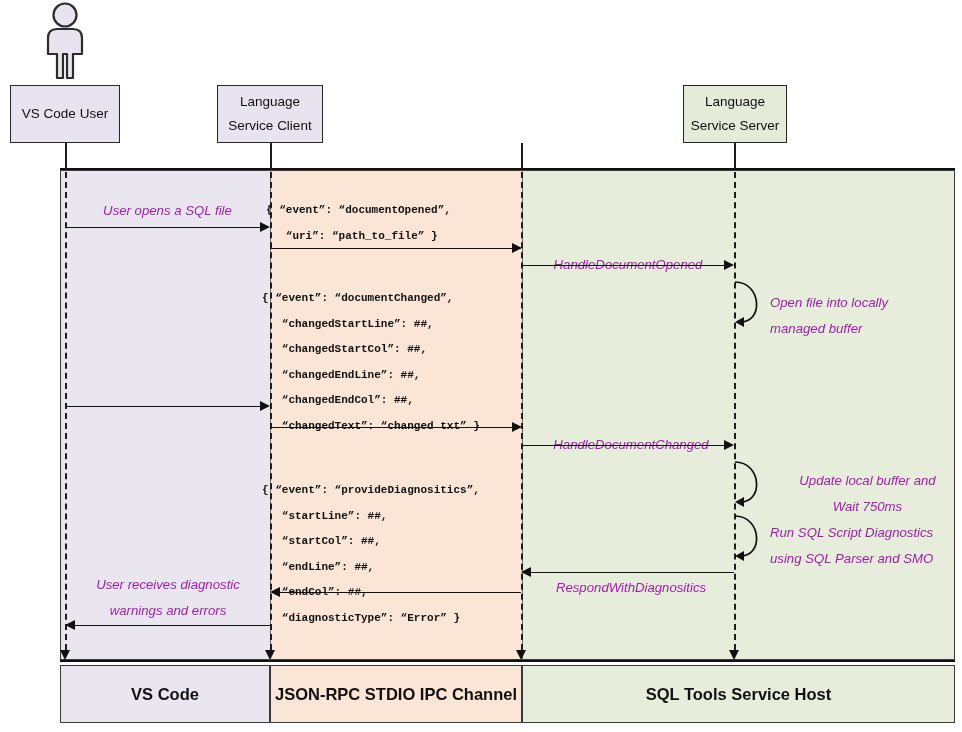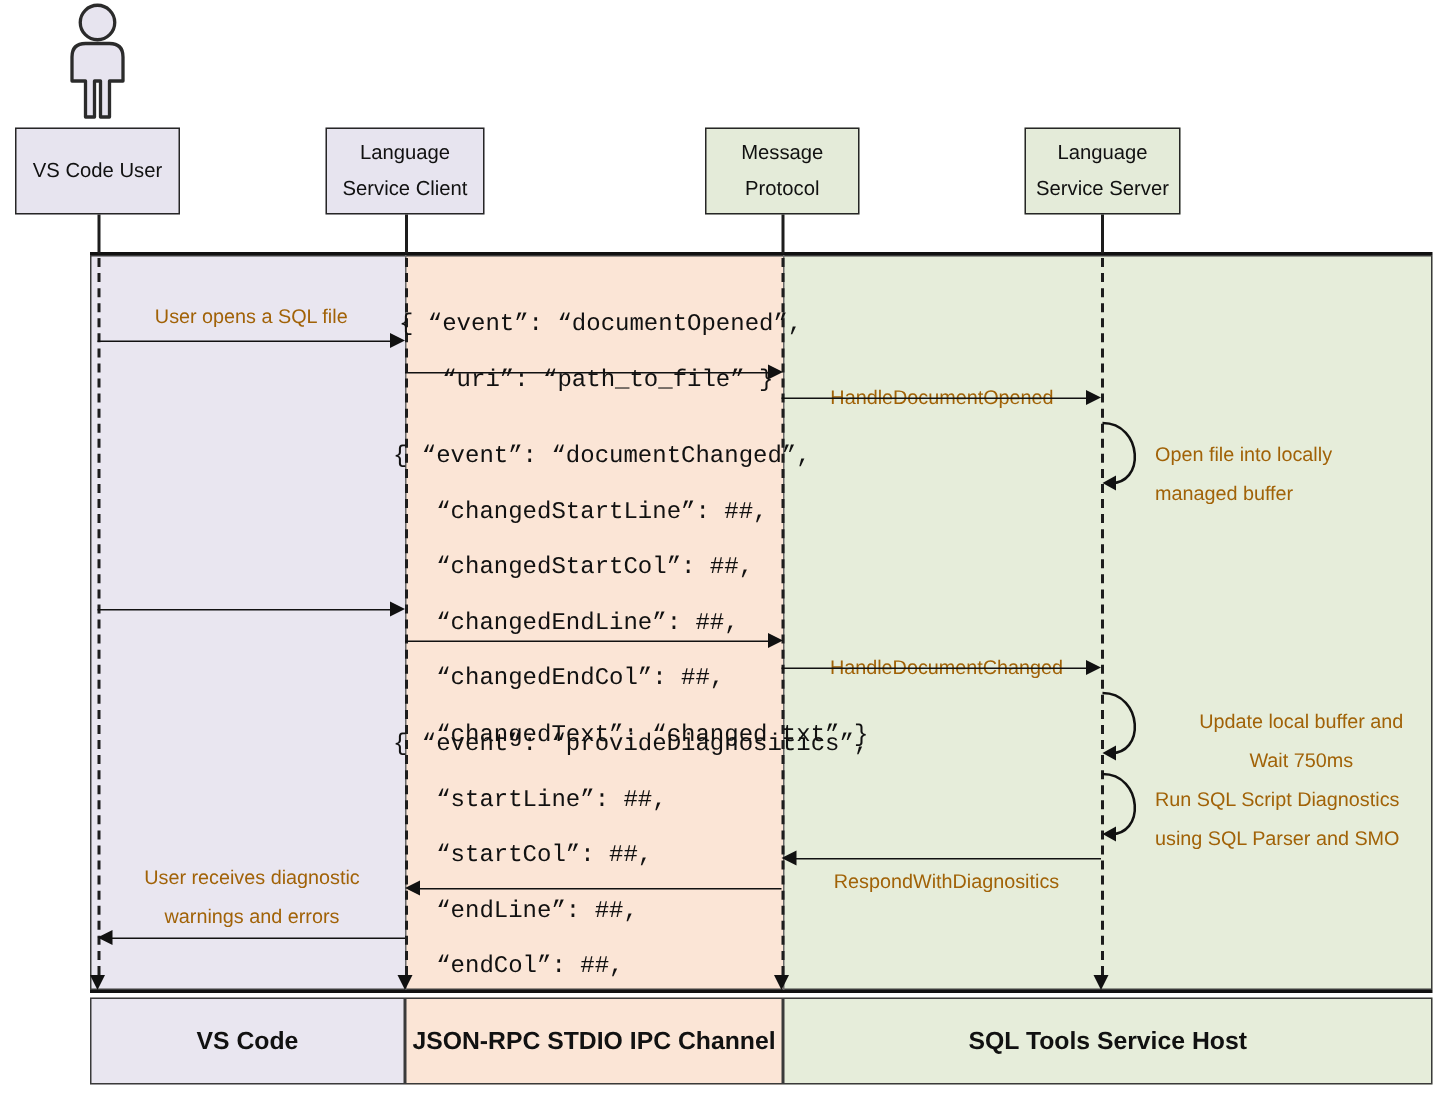--- a/index.html
+++ b/index.html
@@ -41,26 +41,26 @@
   }
   .arrow-head.right{border-left:10px solid #111;}
   .arrow-head.left{border-right:10px solid #111;}
   .arrow-head.down{
     border-left:5.5px solid transparent;border-right:5.5px solid transparent;
     border-top:10px solid #111;border-bottom:0;
   }
 
   
   .ital{
-    font-size:13.2px;line-height:1.95;
-    text-align:center;white-space:pre-line;color:#a16207;
+    font-style:italic;font-size:13.2px;line-height:1.95;
+    text-align:center;white-space:pre-line;color:#a21caf;
   }
   .mono{
     font-family:"Liberation Mono", monospace;
-    font-size:16px;line-height:2.32;color:#111;white-space:pre;
+    font-size:11px;line-height:2.32;color:#111;white-space:pre;font-weight:bold;
   }
 
   
   .footer-cell{
     border:1.5px solid #3a3a3a;
     display:flex;align-items:center;justify-content:center;
     font-size:16.5px;font-weight:bold;text-align:center;
   }
   .footer-cell.purple{background:#e9e6f0;}
   .footer-cell.orange{background:#fbe5d6;}
@@ -97,24 +97,20 @@
 
   <div class="abs lifebox purple" style="left:10px;top:85px;width:110px;height:58px;">
     <span>VS Code User</span>
   </div>
 
   <div class="abs lifebox purple" style="left:217px;top:85px;width:106px;height:58px;">
     <span>Language</span>
     <span>Service Client</span>
   </div>
 
-  <div class="abs lifebox green" style="left:470px;top:85px;width:103px;height:58px;">
-    <span>Message</span>
-    <span>Protocol</span>
-  </div>
 
   <div class="abs lifebox green" style="left:683px;top:85px;width:104px;height:58px;">
     <span>Language</span>
     <span>Service Server</span>
   </div>
 
   <div class="abs lifeline solid" style="left:65px;top:143px;height:26px;"></div>
   <div class="abs lifeline solid" style="left:270px;top:143px;height:26px;"></div>
   <div class="abs lifeline solid" style="left:521px;top:143px;height:26px;"></div>
   <div class="abs lifeline solid" style="left:734px;top:143px;height:26px;"></div>

